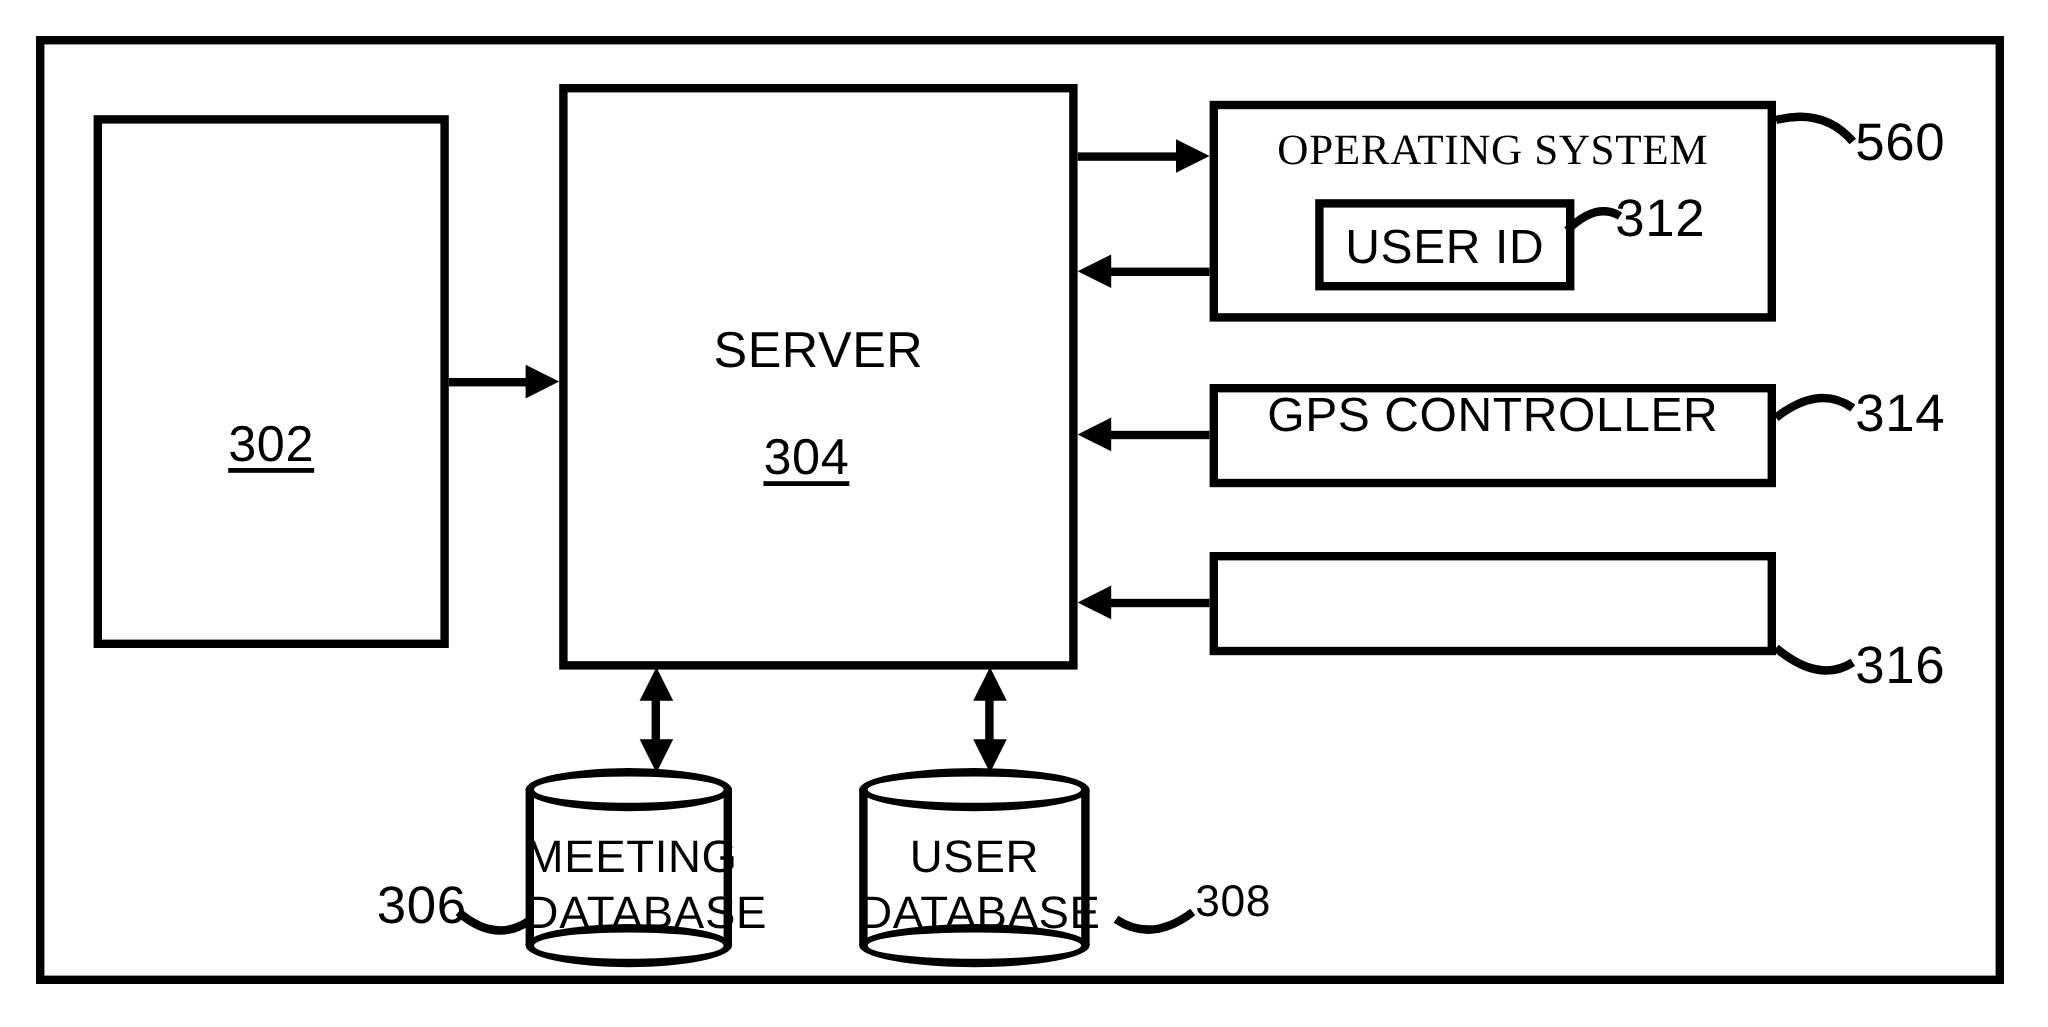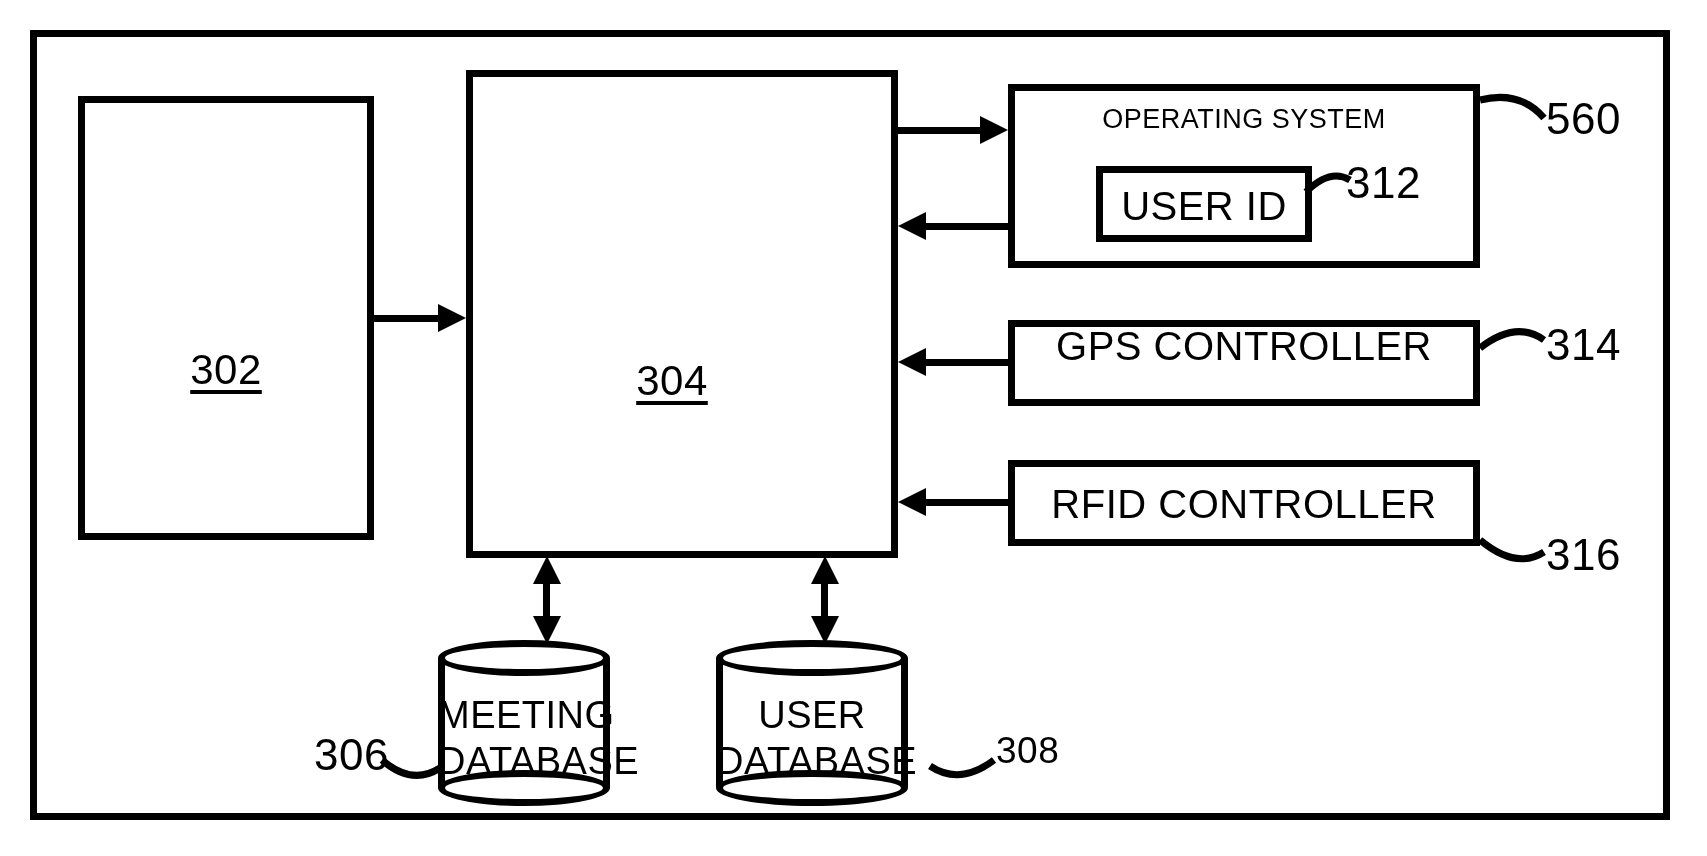--- a/index.html
+++ b/index.html
@@ -116,36 +116,36 @@
 <body>
 
 <div id="stage">
 
   <div class="outer-frame" style="left:30px; top:30px; width:1640px; height:790px;"></div>
 
   <div class="box" style="left:78px; top:96px; width:296px; height:444px;"></div>
   <div class="txt underline" style="left:78px; top:346px; width:296px; font-size:42px;">302</div>
 
   <div class="box" style="left:466px; top:70px; width:432px; height:488px;"></div>
+  <div class="txt" style="left:466px; top:268px; width:432px; font-size:42px;">SERVER</div>
   <div class="txt underline" style="left:466px; top:357px; width:412px; font-size:42px;">304</div>
 
   <div class="hline" style="left:374px; top:315px; width:66px;"></div>
   <div class="arrow-right" style="left:438px; top:304px;"></div>
 
   <div class="box" style="left:1008px; top:84px; width:472px; height:184px;"></div>
-  <div class="txt" style="left:1008px; top:104px; width:472px; font-size:27px;">OPERATING SYSTEM</div>
+  <div class="txt" style="left:1008px; top:104px; width:472px; font-size:36px;font-family:Liberation Serif, serif;">OPERATING SYSTEM</div>
 
   <div class="box" style="left:1096px; top:166px; width:216px; height:76px;"></div>
   <div class="txt" style="left:1096px; top:184px; width:216px; font-size:40px;">USER ID</div>
 
   <div class="box" style="left:1008px; top:320px; width:472px; height:86px;"></div>
   <div class="txt" style="left:1008px; top:324px; width:472px; font-size:40px;">GPS CONTROLLER</div>
 
   <div class="box" style="left:1008px; top:460px; width:472px; height:86px;"></div>
-  <div class="txt" style="left:1008px; top:482px; width:472px; font-size:40px;">RFID CONTROLLER</div>
 
   <div class="hline" style="left:898px; top:127px; width:84px;"></div>
   <div class="arrow-right" style="left:980px; top:116px;"></div>
 
   <div class="hline" style="left:924px; top:223px; width:84px;"></div>
   <div class="arrow-left" style="left:898px; top:212px;"></div>
 
   <div class="hline" style="left:924px; top:359px; width:84px;"></div>
   <div class="arrow-left" style="left:898px; top:348px;"></div>
 

